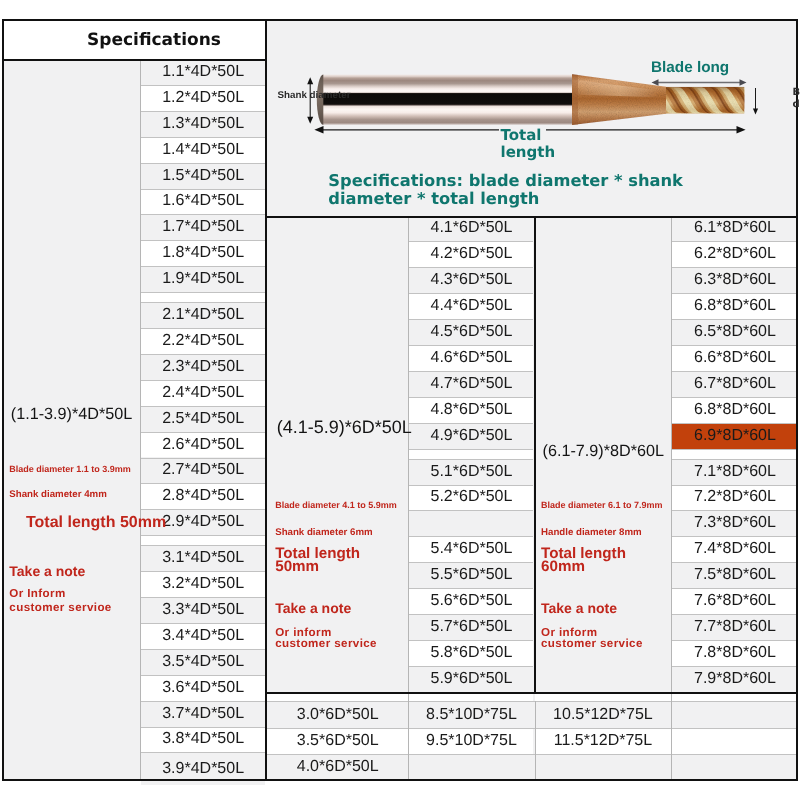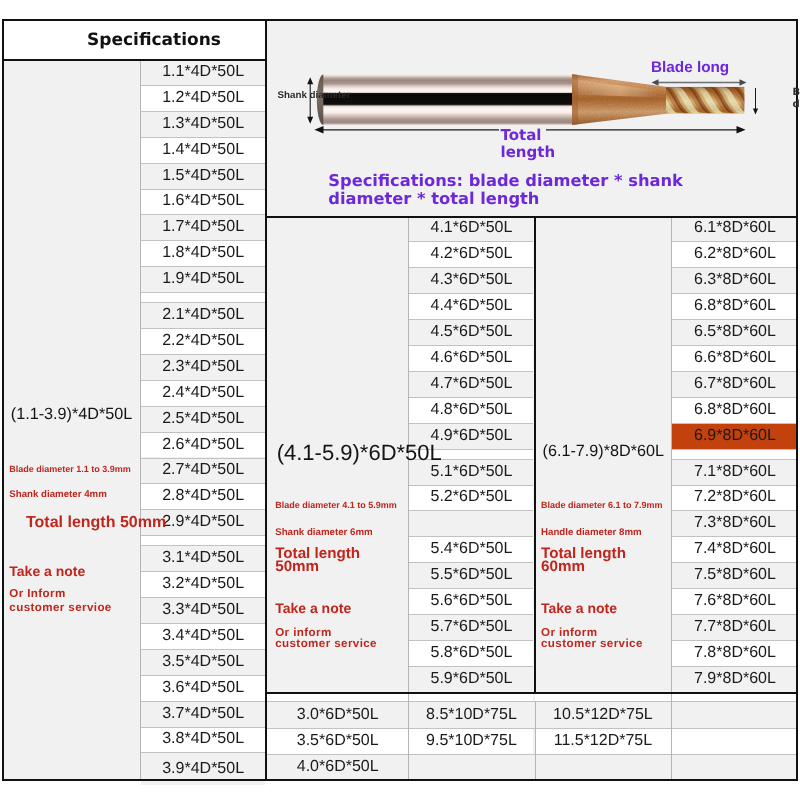--- a/index.html
+++ b/index.html
@@ -12,21 +12,21 @@
   .c{position:absolute;box-sizing:border-box;display:flex;align-items:center;
      justify-content:center;font-size:16px;color:#1a1a1a;}
   .hs{position:absolute;height:1px;background:#c2c2c2;}
   .vt{position:absolute;width:1px;background:#b5b5b5;}
   .vk{position:absolute;width:2px;background:#111;}
   .hk{position:absolute;height:2px;background:#111;}
   .hdrtxt{font-family:"DejaVu Sans",sans-serif;font-size:17px;font-weight:bold;color:#111;}
   .gtitle{position:absolute;font-size:17px;color:#141414;white-space:nowrap;}
   .note{position:absolute;font-weight:bold;color:#c0261c;white-space:nowrap;}
   .caption{position:absolute;font-family:"DejaVu Sans",sans-serif;font-size:15px;
-           font-weight:bold;color:#6d28d9;line-height:19px;white-space:nowrap;}
+           font-weight:bold;color:#0f766e;line-height:19px;white-space:nowrap;}
   .dlabel{position:absolute;font-weight:bold;color:#2b2b2b;white-space:nowrap;}
   .tlbl{background:#f1f1f2;padding:0 5px 0 2px;}
   .lsans{font-family:"Liberation Sans",sans-serif;}
   .djs{font-family:"DejaVu Sans",sans-serif;margin-left:44px;}
 </style>
 </head>
 <body>
 
 <div id="page">
 <div class="a" style="left:2px;top:19px;width:795.6px;height:761.5px;border:2px solid #111;background:#f1f1f2"></div>
@@ -351,21 +351,21 @@
 <div class="vk" style="left:2px;top:19px;height:761.5px"></div>
 <div class="vk" style="left:795.6px;top:19px;height:761.5px"></div>
 
 <div class="gtitle" style="left:10.8px;top:404.8px;font-size:16.2px">(1.1-3.9)*4D*50L</div>
 <div class="note" style="left:9.3px;top:463.6px;font-size:9px">Blade diameter 1.1 to 3.9mm</div>
 <div class="note" style="left:9.3px;top:489px;font-size:9.7px">Shank diameter 4mm</div>
 <div class="note" style="left:26px;top:514px;font-size:16px">Total length 50mm</div>
 <div class="note" style="left:9.3px;top:563.3px;font-size:14px">Take a note</div>
 <div class="note" style="left:9.3px;top:587.2px;font-size:11.6px;letter-spacing:0.4px">Or Inform</div>
 <div class="note" style="left:9.3px;top:600.8px;font-size:11.6px;letter-spacing:0.4px">customer servioe</div>
-<div class="gtitle" style="left:276.7px;top:440px;font-size:22px">(4.1-5.9)*6D*50L</div>
+<div class="gtitle" style="left:276.7px;top:417px;font-size:18px">(4.1-5.9)*6D*50L</div>
 <div class="note" style="left:275.2px;top:500.2px;font-size:9px">Blade diameter 4.1 to 5.9mm</div>
 <div class="note" style="left:275.2px;top:526.8px;font-size:9.7px">Shank diameter 6mm</div>
 <div class="note" style="left:275.2px;top:544.6px;font-size:15.2px">Total length</div>
 <div class="note" style="left:275.2px;top:558.3px;font-size:15.2px">50mm</div>
 <div class="note" style="left:275.2px;top:600px;font-size:14px">Take a note</div>
 <div class="note" style="left:275.2px;top:625.5px;font-size:11.6px;letter-spacing:0.4px">Or inform</div>
 <div class="note" style="left:275.2px;top:637px;font-size:11.6px;letter-spacing:0.4px">customer service</div>
 <div class="gtitle" style="left:542.5px;top:441.9px;font-size:16.2px">(6.1-7.9)*8D*60L</div>
 <div class="note" style="left:541px;top:500.2px;font-size:9px">Blade diameter 6.1 to 7.9mm</div>
 <div class="note" style="left:541px;top:526.8px;font-size:9.7px">Handle diameter 8mm</div>

